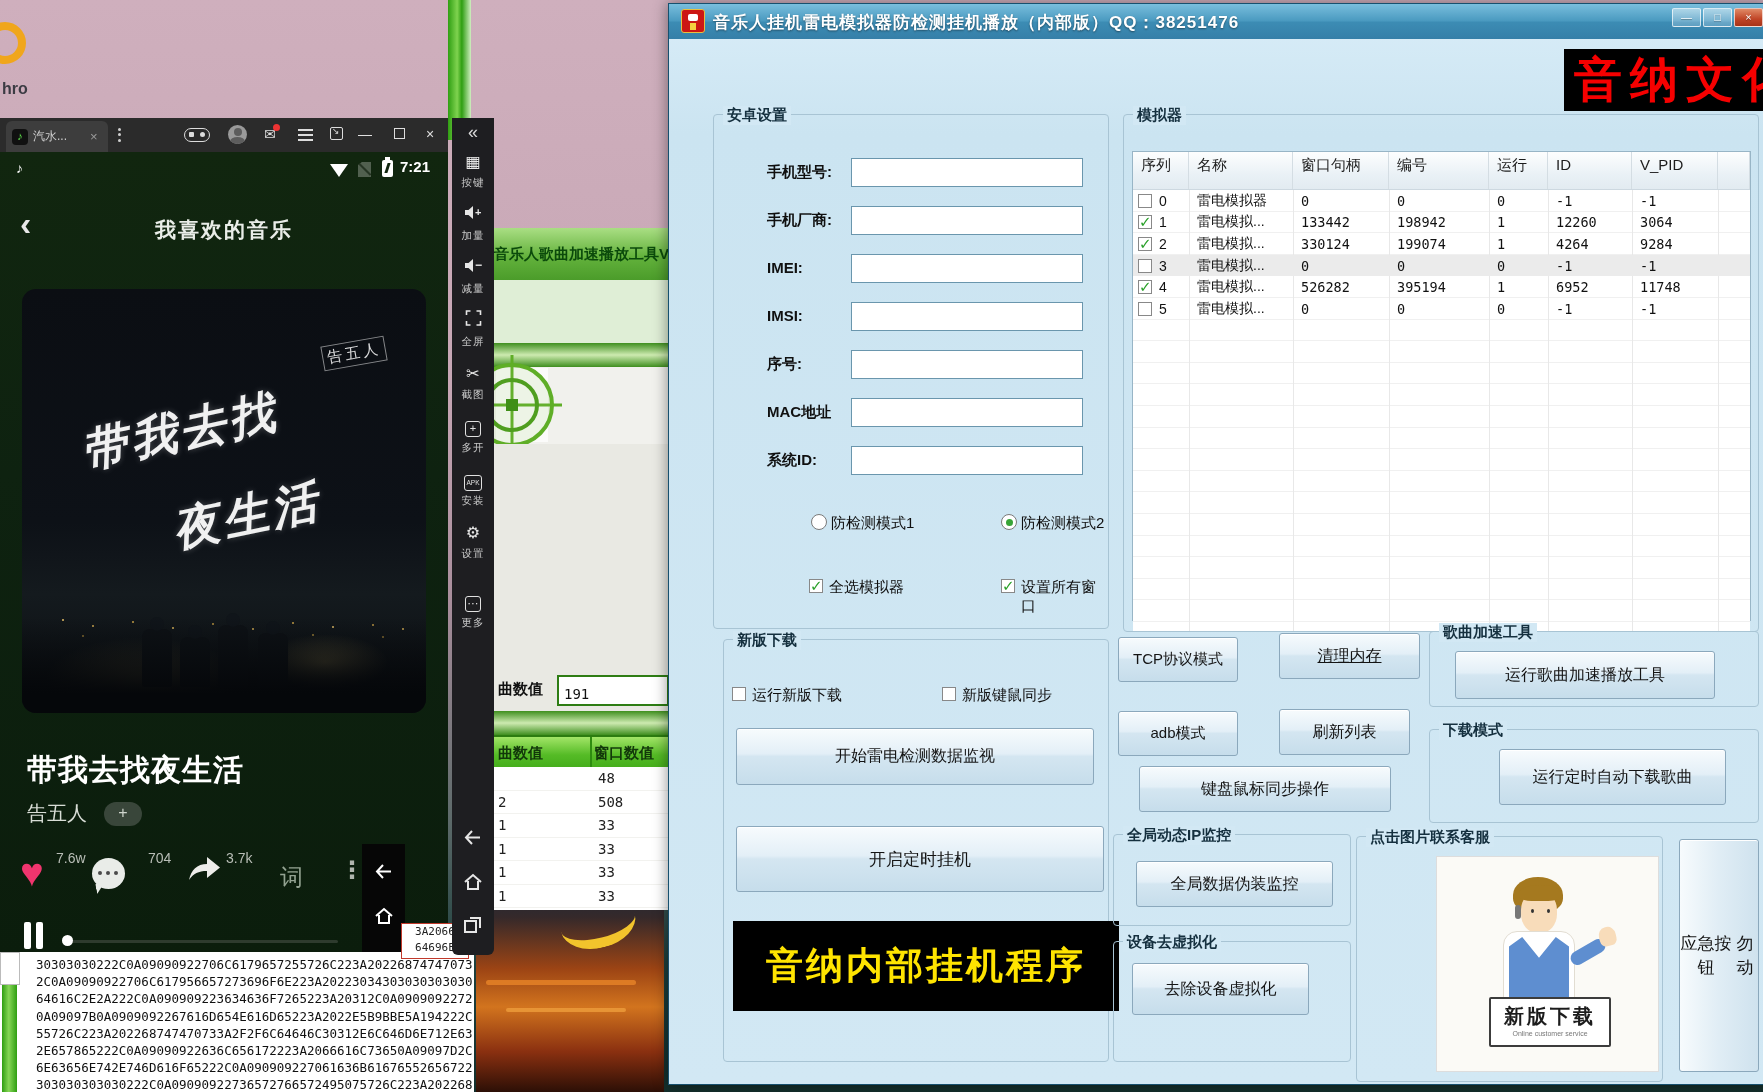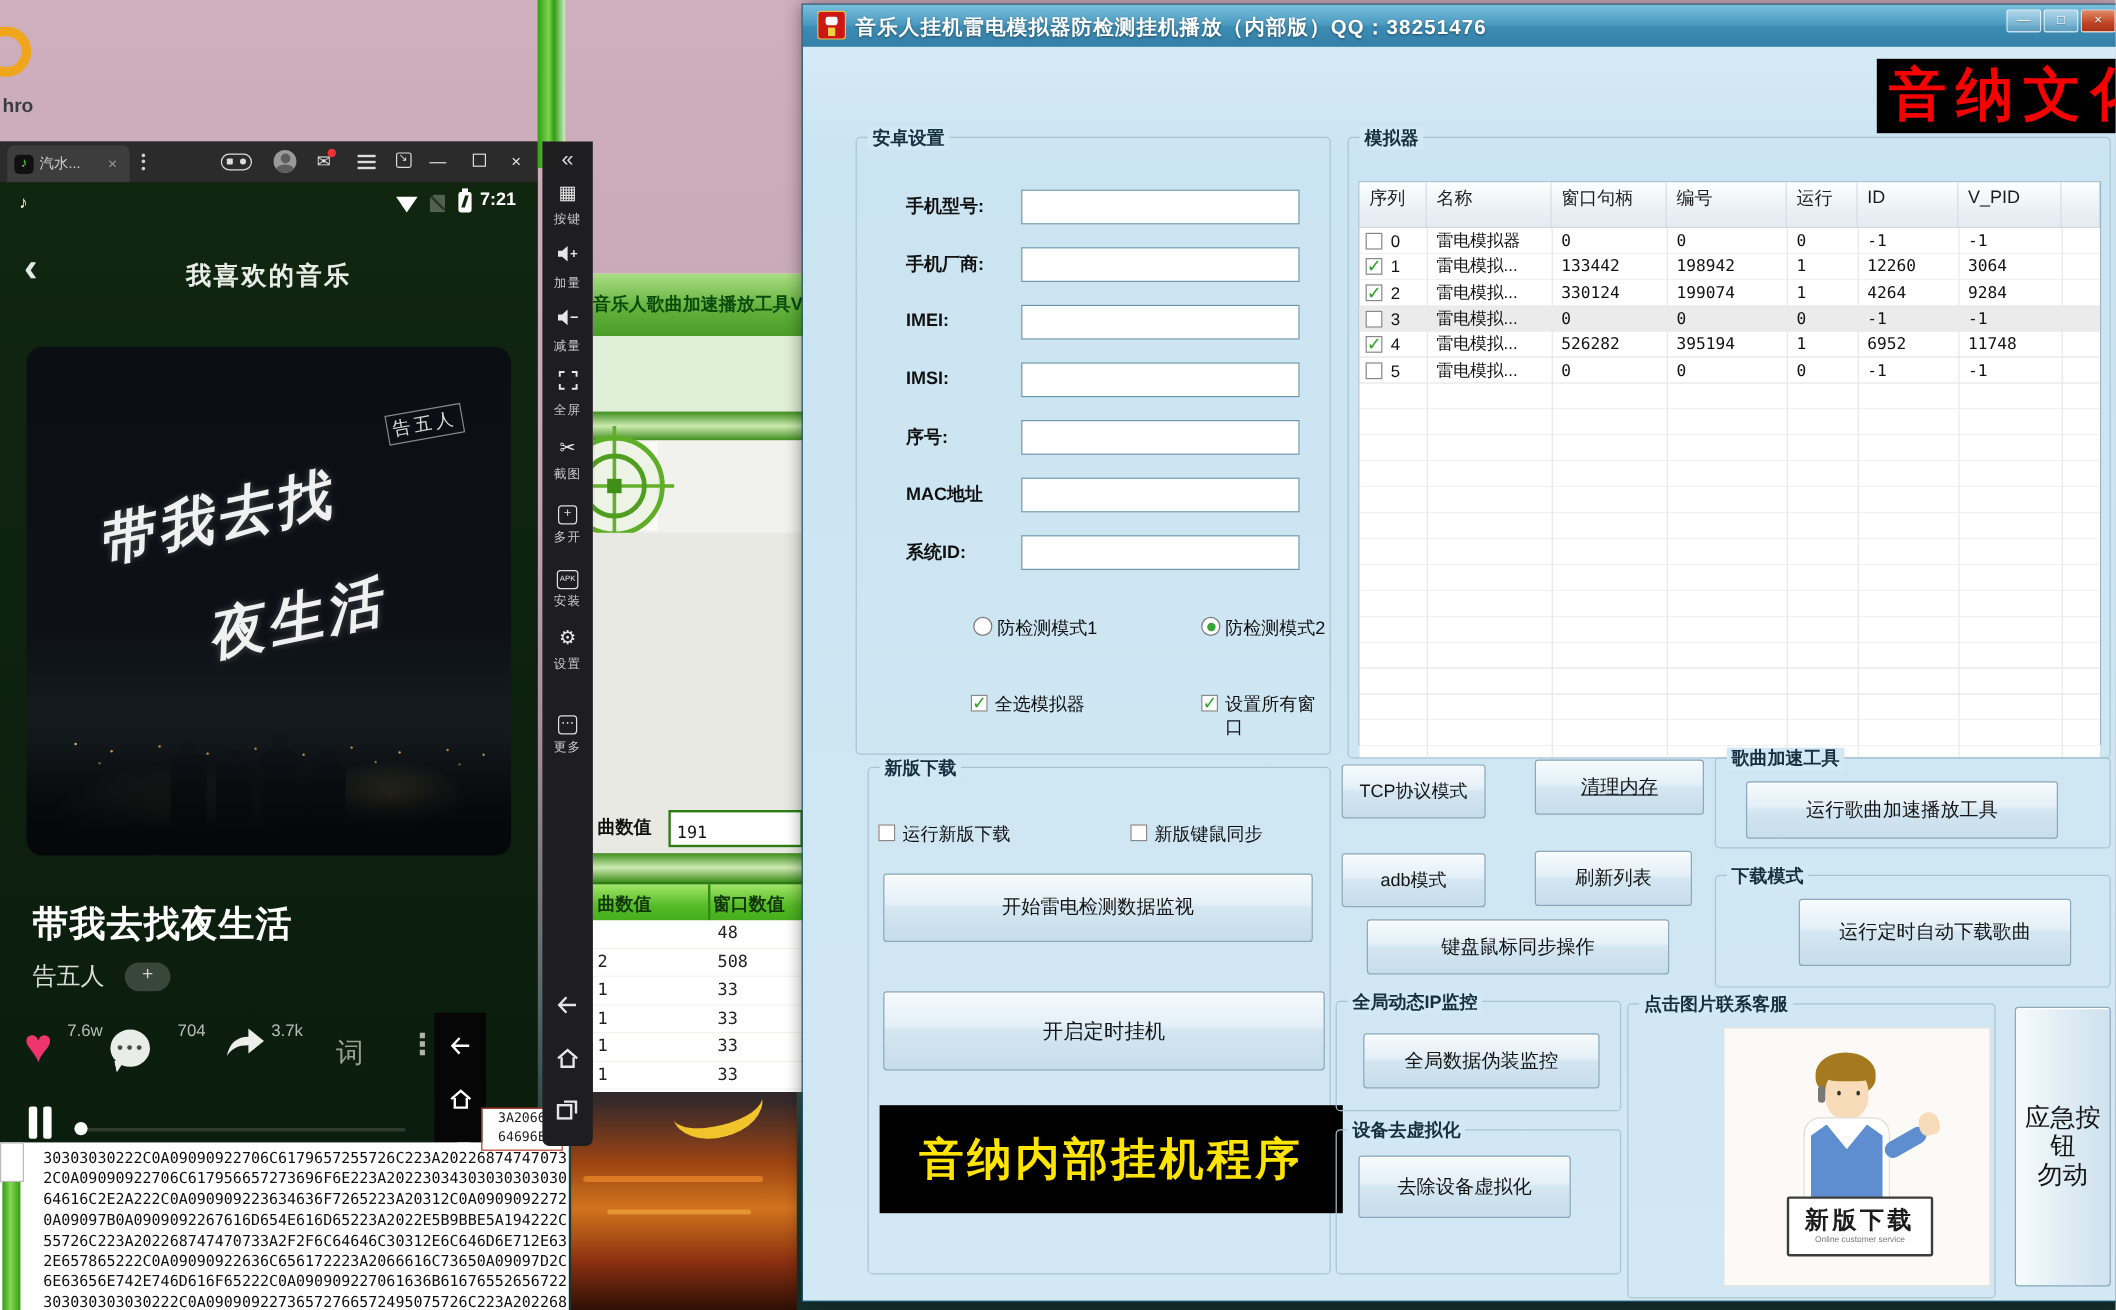--- a/index.html
+++ b/index.html
@@ -174,21 +174,21 @@
   .brand { left:895px; top:45px; width:205px; height:62px; background:#000; overflow:hidden; }
   .brand span { font-family:"DejaVu Serif",serif; font-weight:bold; font-size:48px; color:#f60000; line-height:60px;
     letter-spacing:8px; white-space:nowrap; padding-left:10px; display:block; }
 
   .gbox { position:absolute; border:1px solid #a8c4d4; border-radius:4px; }
   .gb-label { position:absolute; top:-9px; left:9px; background:#d2e8f4; padding:0 4px; font-size:15px; color:#15303f; font-weight:600; }
 
   .android-g { left:44px; top:110px; width:396px; height:515px; }
   .af-rows { position:absolute; left:0; top:40px; width:100%; }
   .af-row { position:relative; height:48px; }
-  .af-label { position:absolute; left:41px; top:8px; font-size:15px; font-weight:600; color:#101010; }
+  .af-label { position:absolute; left:53px; top:8px; font-size:15px; font-weight:600; color:#101010; }
   .af-input { position:absolute; left:137px; top:3px; width:232px; height:29px; background:#fff; border:1px solid #6a96ad;
     font-size:14px; padding-left:5px; }
   .radio { position:absolute; width:16px; height:16px; border:1px solid #7a7a7a; border-radius:50%; background:#fff; }
   .radio.on::after { content:""; position:absolute; left:3.5px; top:3.5px; width:7px; height:7px; border-radius:50%; background:#37a437; }
   .cb { position:absolute; width:14px; height:14px; border:1px solid #888; background:#fff; }
   .cb.on::after { content:"✓"; position:absolute; left:0px; top:-3px; font-size:15px; font-weight:bold; color:#2aa02a; }
   .opt-label { position:absolute; font-size:15px; color:#101010; }
 
   .newver-g { left:54px; top:635px; width:386px; height:423px; }
   .btn { position:absolute; border:1px solid #8ba8bc; border-radius:3px; color:#141414; text-align:center;
@@ -238,22 +238,22 @@
   .cs-eye.l { left:94px; } .cs-eye.r { left:110px; }
   .cs-mic { left:78px; top:48px; width:6px; height:14px; background:#777; border-radius:3px; }
   .cs-shirt { left:66px; top:74px; width:72px; height:100px; background:#fff; border-radius:14px 14px 0 0; border:1px solid #e2ddd2; }
   .cs-vest { left:72px; top:80px; width:60px; height:94px; background:#5e8ed0;
     clip-path:polygon(0 10%,22% 0,50% 22%,78% 0,100% 10%,100% 100%,0 100%); }
   .cs-arm { left:132px; top:88px; width:38px; height:14px; background:#5e8ed0; border-radius:8px; transform:rotate(-30deg); }
   .cs-hand { left:162px; top:70px; width:17px; height:19px; background:#f8dcba; border-radius:45% 45% 35% 35%; transform:rotate(-14deg); }
   .cs-board { left:52px; top:140px; width:122px; height:50px; background:#fff; border:2px solid #3c3c3c; border-radius:2px; text-align:center; }
   .cs-board .t1 { font-size:20px; font-weight:bold; color:#1c1c1c; letter-spacing:3px; margin-top:4px; }
   .cs-board .t2 { font-size:7px; color:#777; }
-  .btn-emerg { left:1010px; top:835px; width:80px; height:233px; font-size:21px; line-height:24px;
-    background:linear-gradient(90deg,#f7fbfd,#e0edf5 50%,#cfe2ee); flex-direction:column; }
+  .btn-emerg { left:1010px; top:835px; width:80px; height:233px; font-size:17px; line-height:24px;
+    background:linear-gradient(90deg,#f7fbfd,#e0edf5 50%,#cfe2ee); }
 </style>
 </head>
 <body>
 
 <div class="abs desk-arc"></div>
 <div class="abs desk-label">hro</div>
 
 <div class="abs pic-win">
   <div class="abs pic-crescent"></div>
   <div class="abs pic-streak1"></div>

